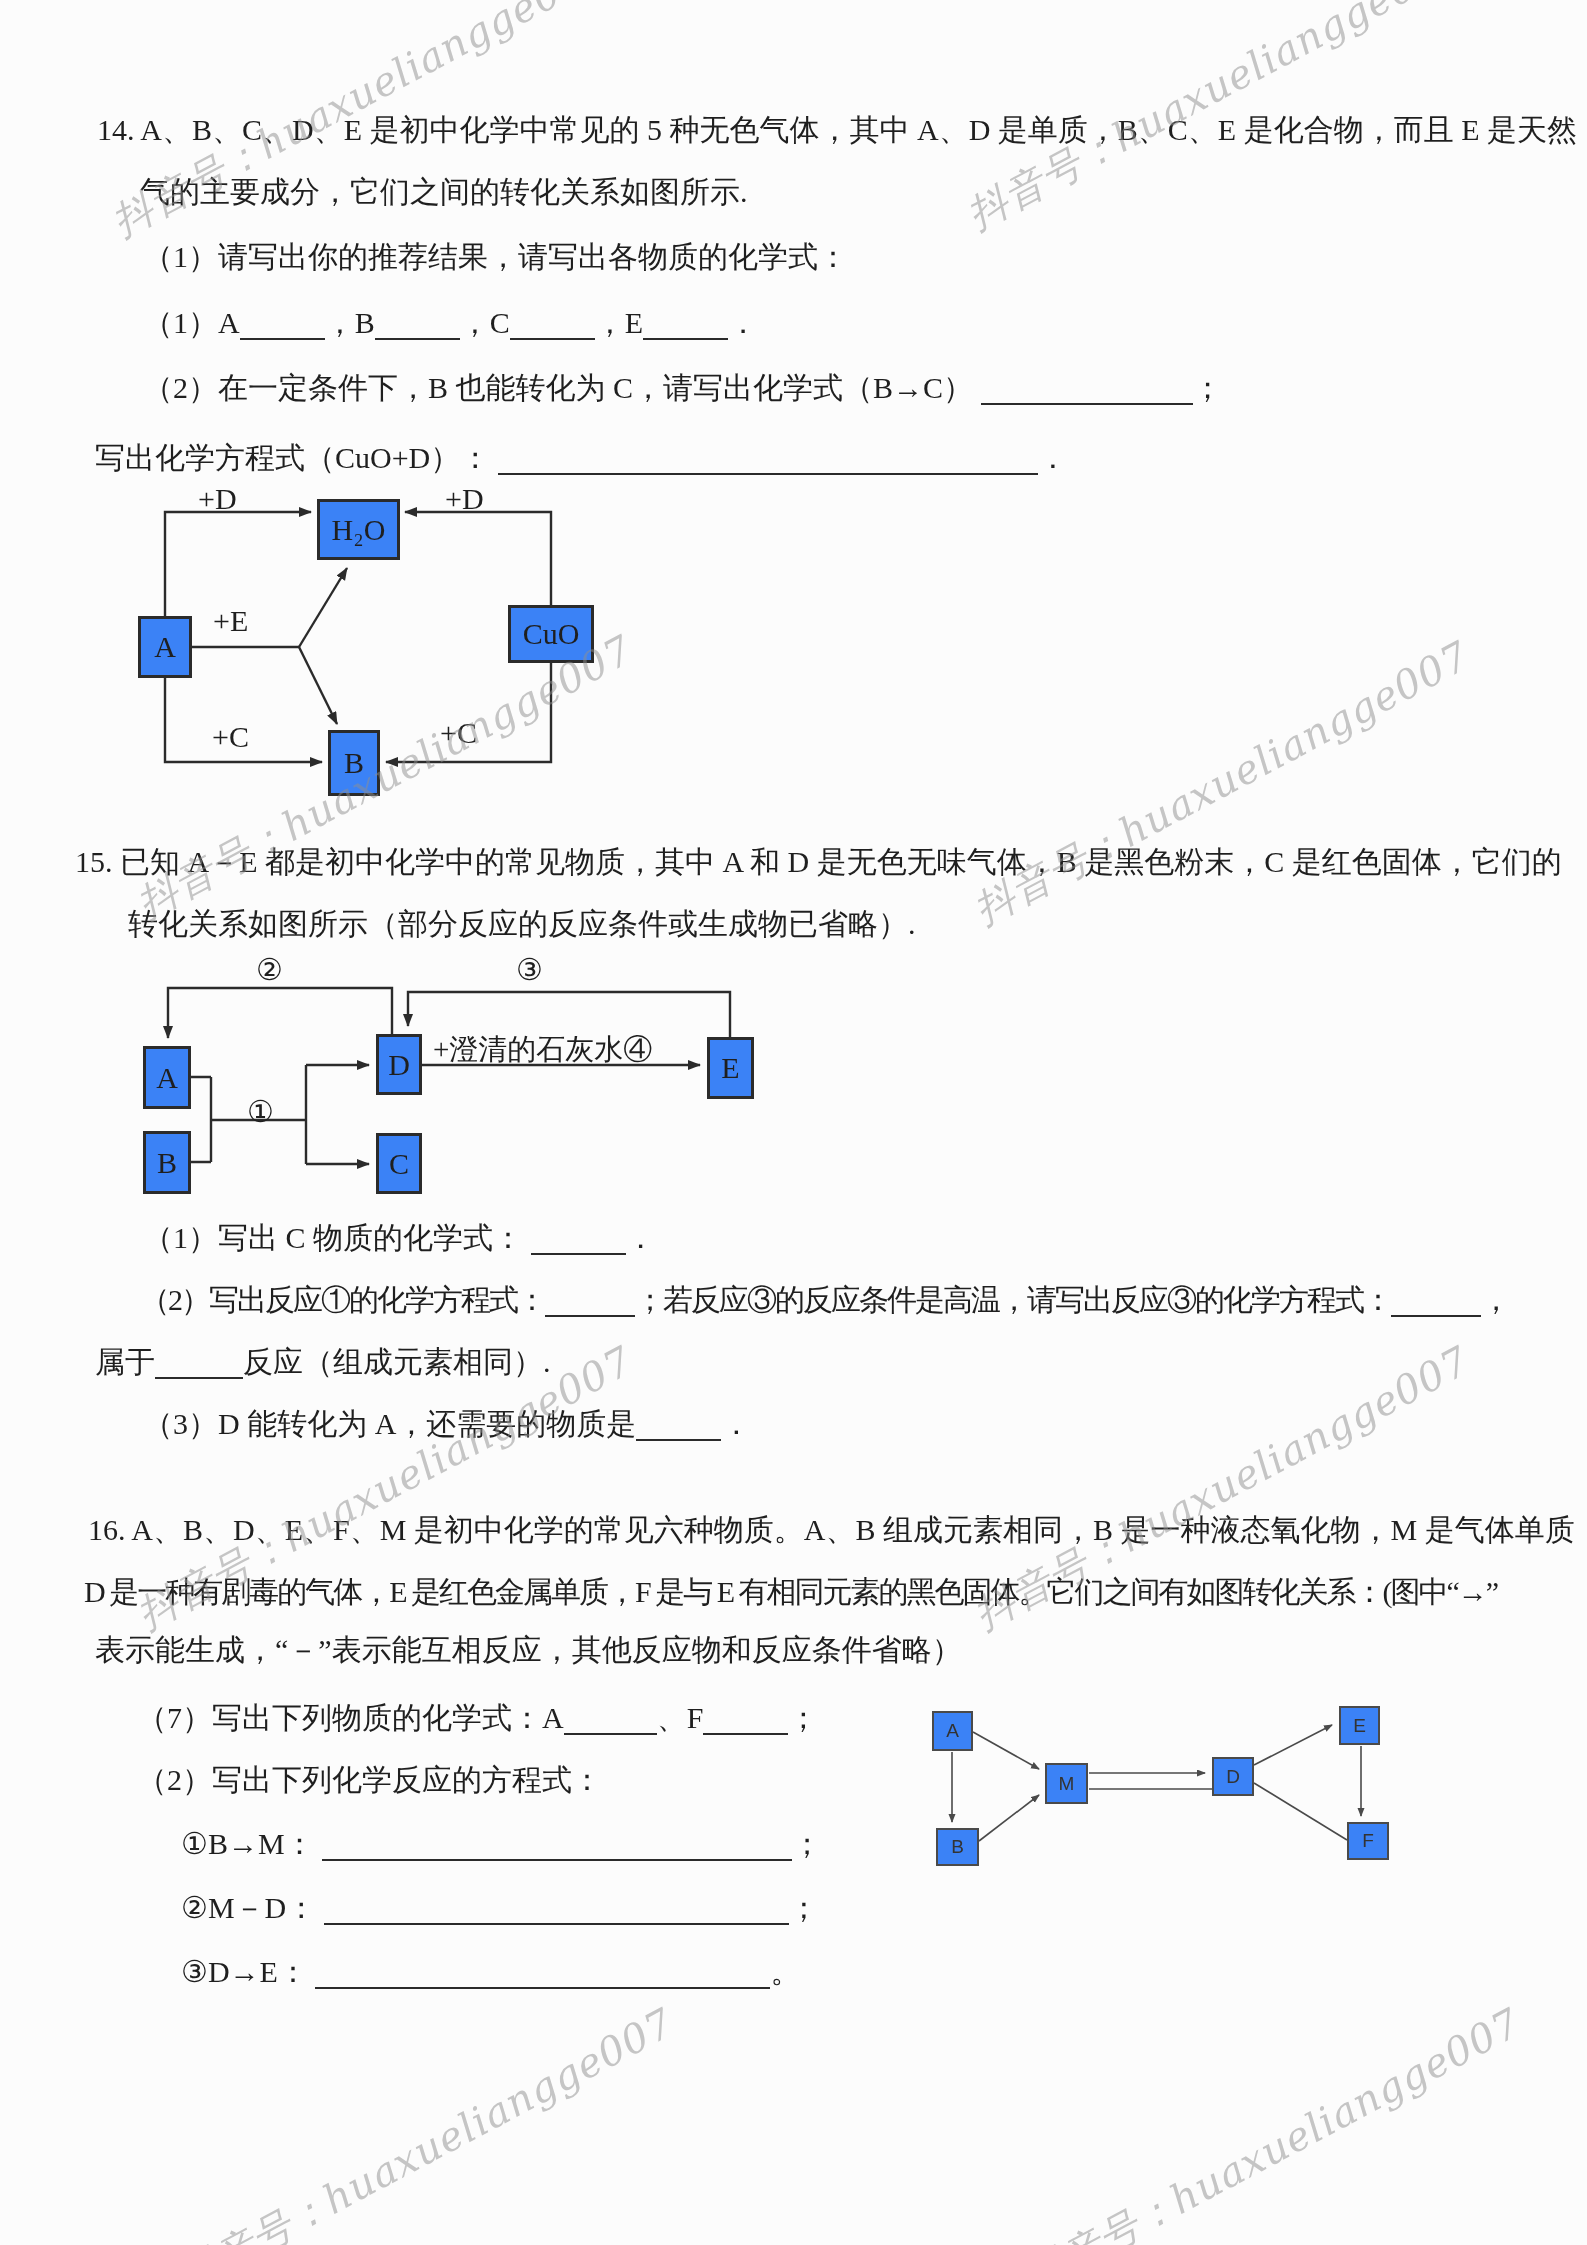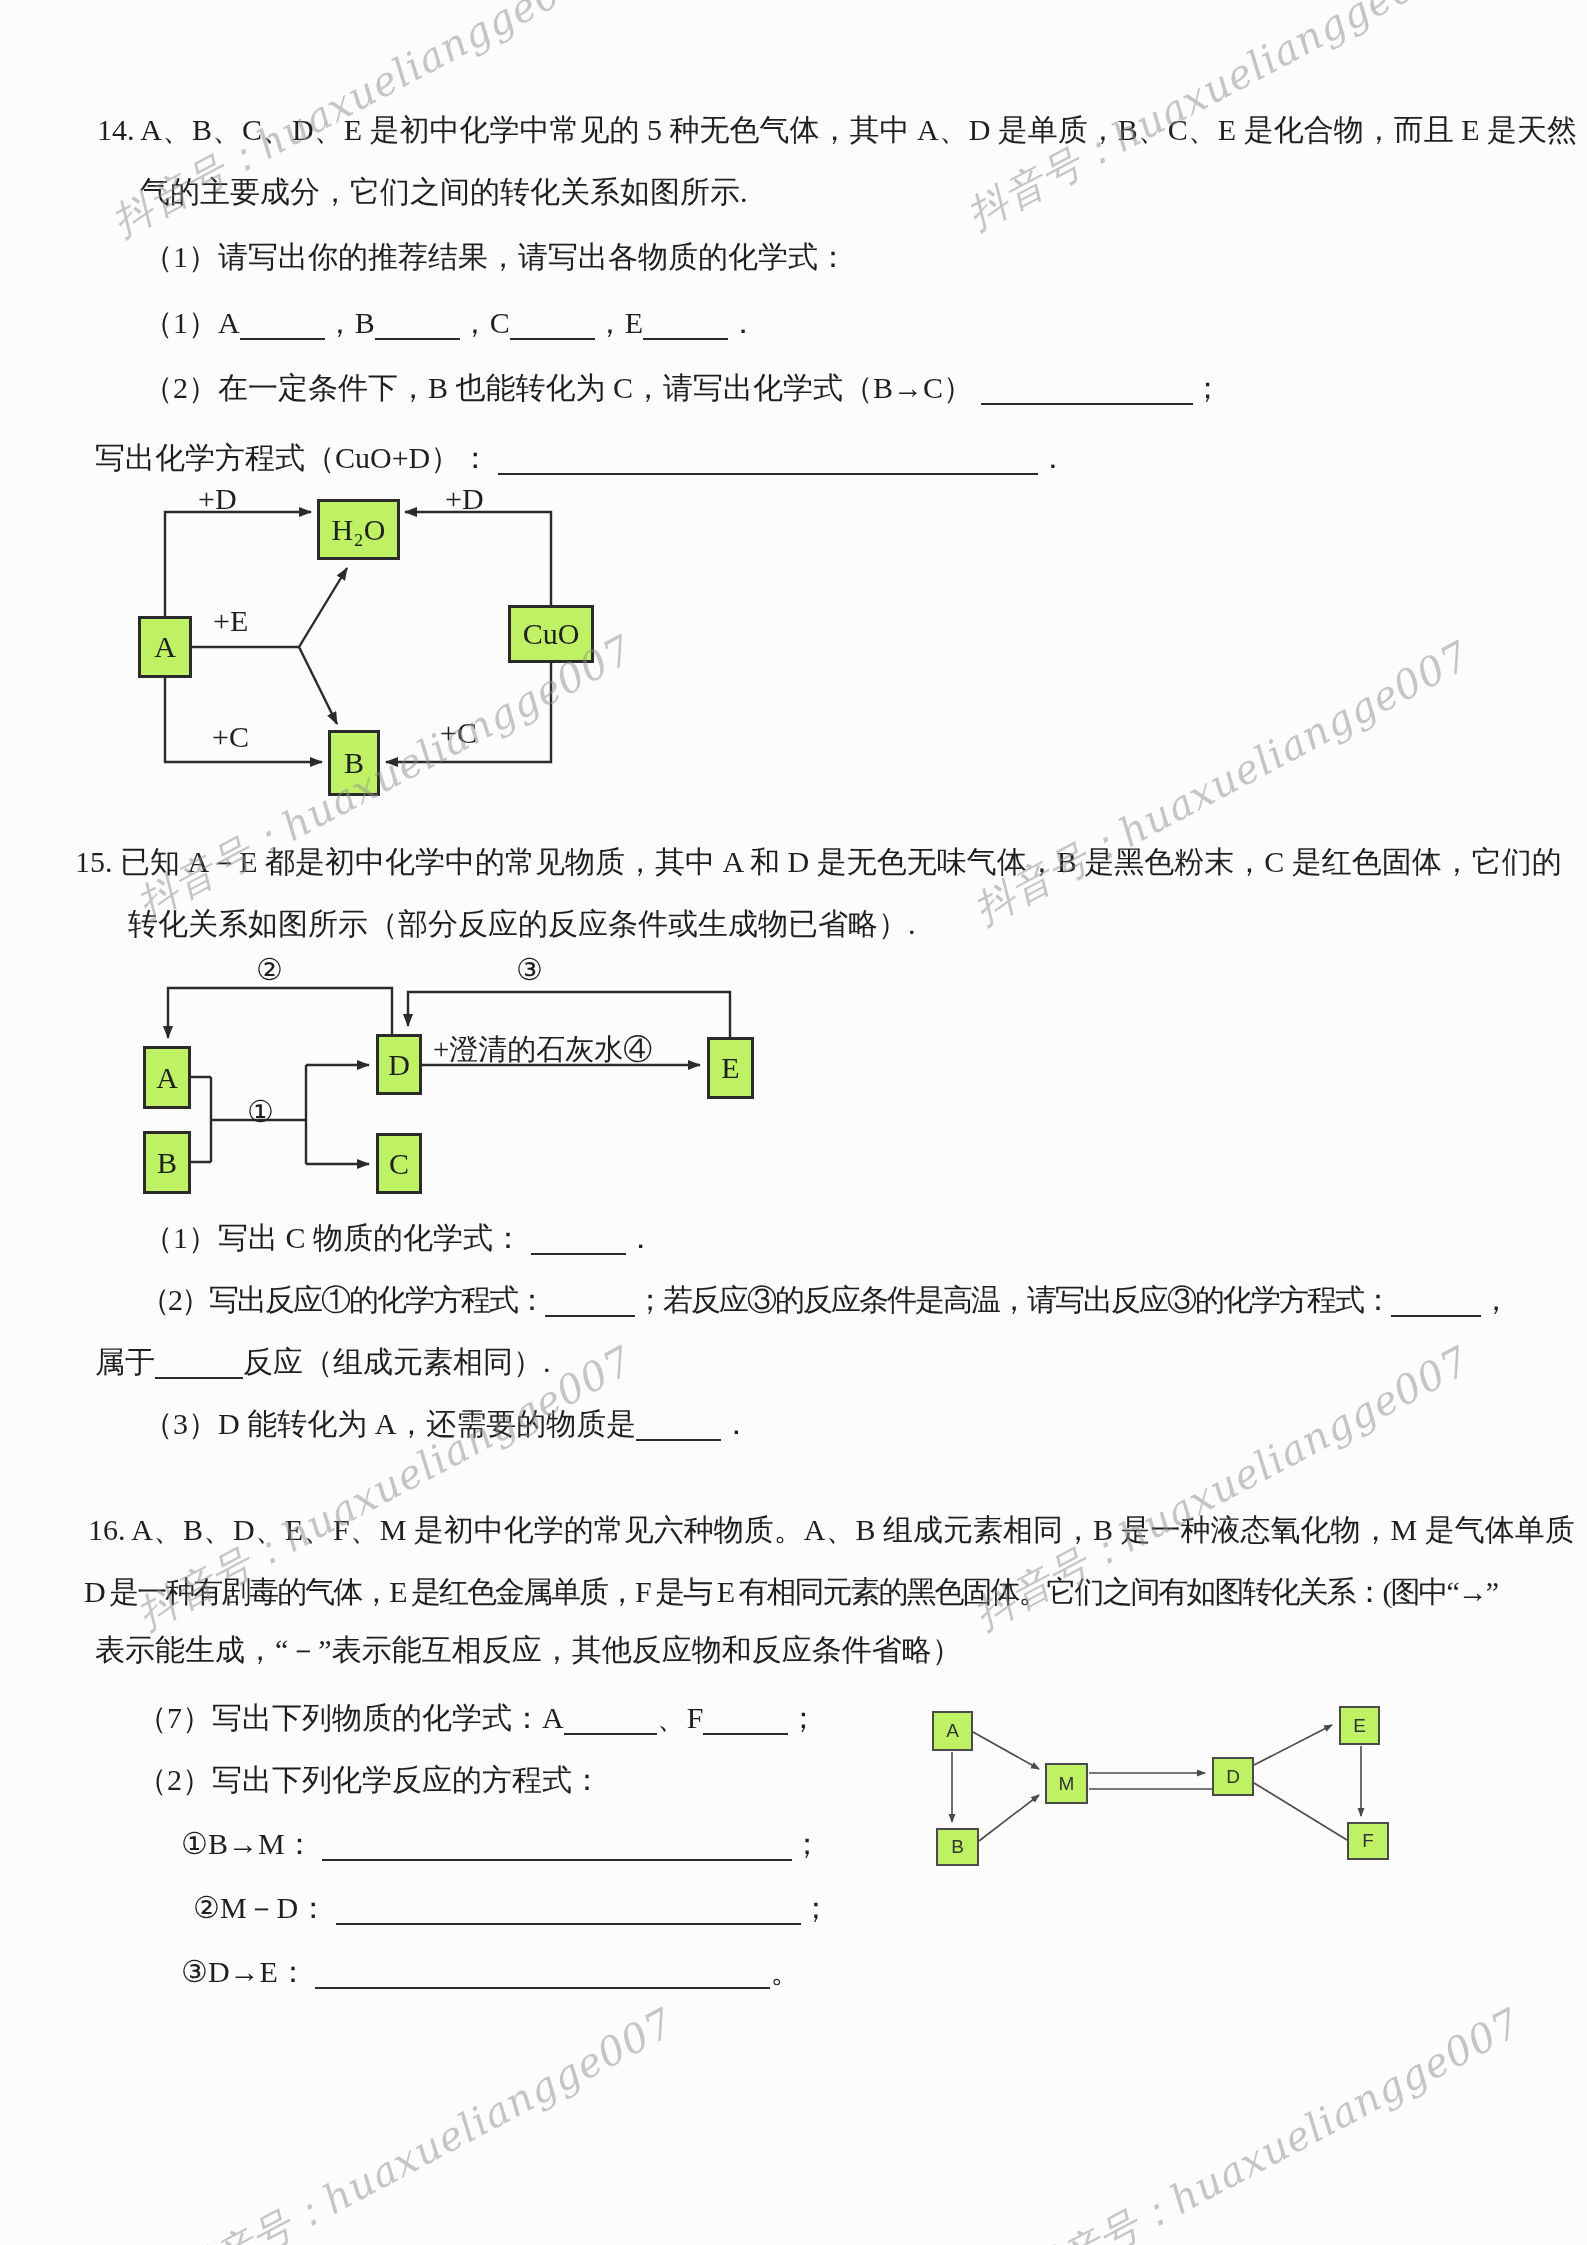--- a/index.html
+++ b/index.html
@@ -10,21 +10,21 @@
   .tl{position:absolute;white-space:nowrap;font-size:30px;line-height:40px;}
   .tight{letter-spacing:-2px;}
   .blank{display:inline-block;height:34px;border-bottom:2px solid #2b2b2b;vertical-align:-7px;}
   .wm{
     position:absolute;white-space:nowrap;z-index:5;pointer-events:none;
     font-family:"DejaVu Serif",serif;font-style:italic;font-size:40px;letter-spacing:1px;
     color:#8f8f8f;opacity:.5;transform:translate(-50%,-50%) rotate(-28deg);
   }
   .diagram{position:absolute;}
   .dsvg{position:absolute;left:0;top:0;}
-  .node{position:absolute;display:flex;align-items:center;justify-content:center;background:#bef264;box-sizing:border-box;}
+  .node{position:absolute;display:flex;align-items:center;justify-content:center;background:#3b82f6;box-sizing:border-box;}
   .node14{border:3px solid #2b2b2b;font-size:30px;}
   .node16{border:2px solid #4a4a4a;font-size:19px;font-family:"Liberation Sans","DejaVu Sans",sans-serif;color:#333;}
   .dlabel{position:absolute;font-size:30px;white-space:nowrap;}
   .dlabel.small{font-size:29px;}
 </style>
 </head>
 <body>
 
 <div class="page">
 
@@ -138,21 +138,21 @@
   <div class="tl" style="left:137px;top:1698px">
     <span>（7）写出下列物质的化学式：A</span><span class="blank" style="width:93px"></span><span>、F</span><span class="blank" style="width:85px"></span><span>；</span>
   </div>
 
   <div class="tl" style="left:137px;top:1760px">（2）写出下列化学反应的方程式：</div>
 
   <div class="tl" style="left:181px;top:1824px">
     <span>①B→M：</span>
     <span class="blank" style="width:470px"></span><span>；</span>
   </div>
-  <div class="tl" style="left:193px;top:1888px">
+  <div class="tl" style="left:181px;top:1888px">
     <span>②M－D：</span>
     <span class="blank" style="width:465px"></span><span>；</span>
   </div>
   <div class="tl" style="left:181px;top:1952px">
     <span>③D→E：</span>
     <span class="blank" style="width:455px"></span><span>。</span>
   </div>
 
   <div class="diagram" style="left:920px;top:1695px;width:480px;height:180px">
     <svg class="dsvg" width="480" height="180" viewBox="0 0 480 180">

